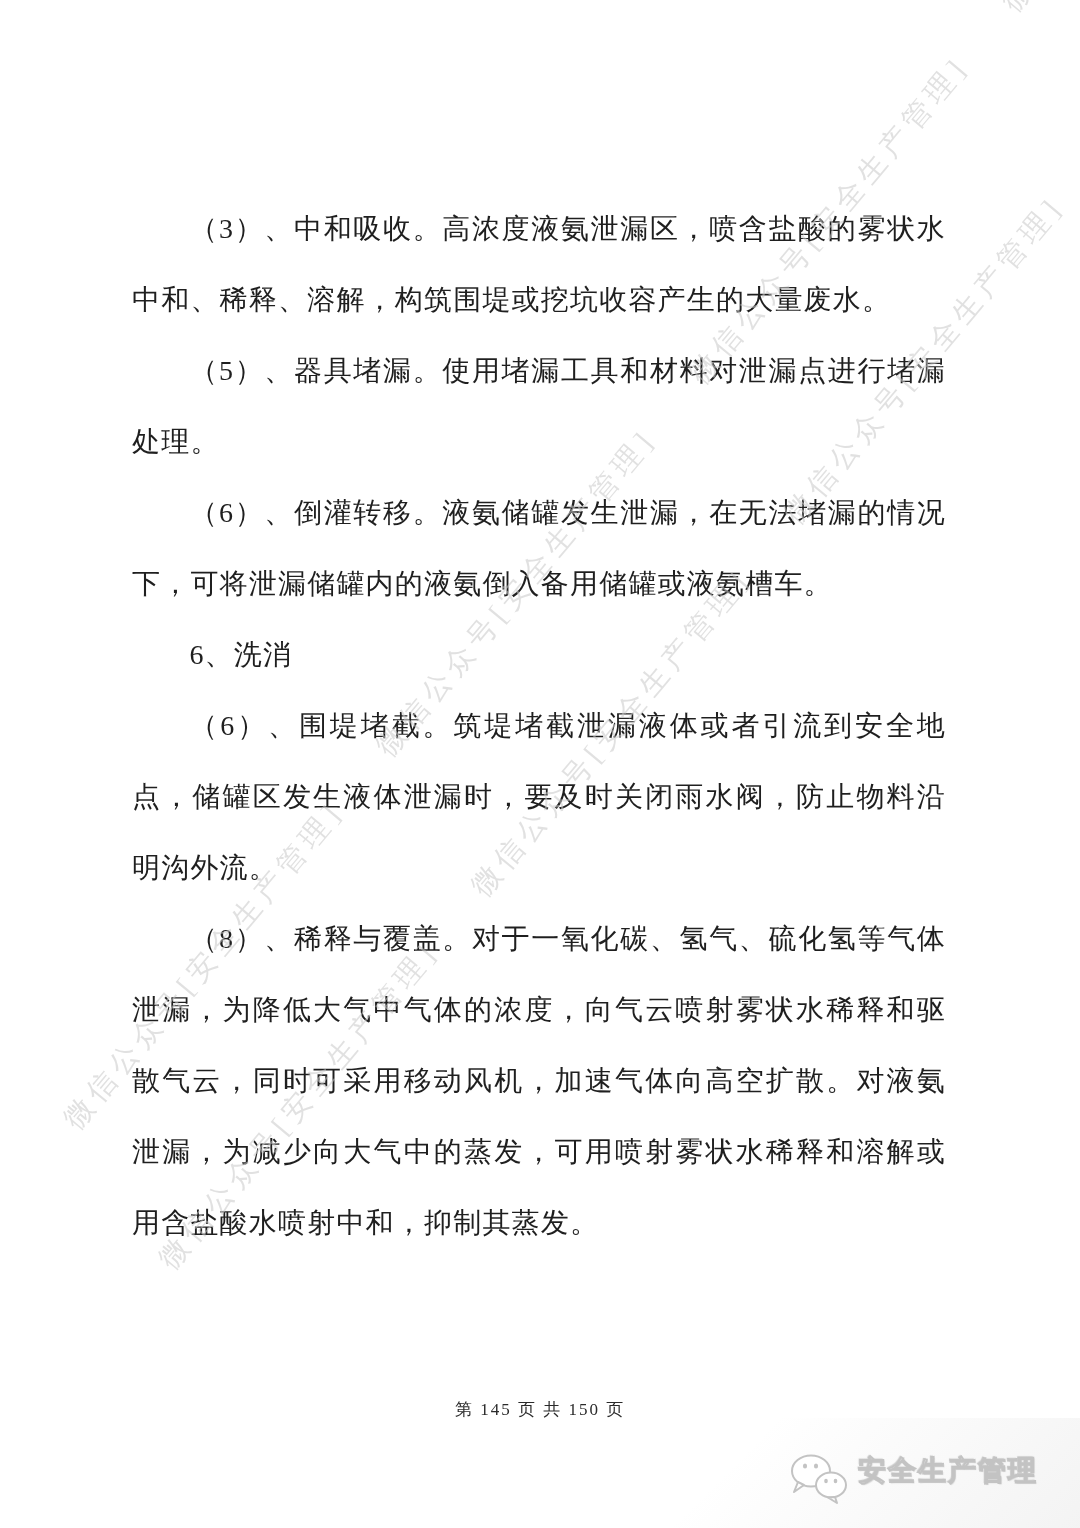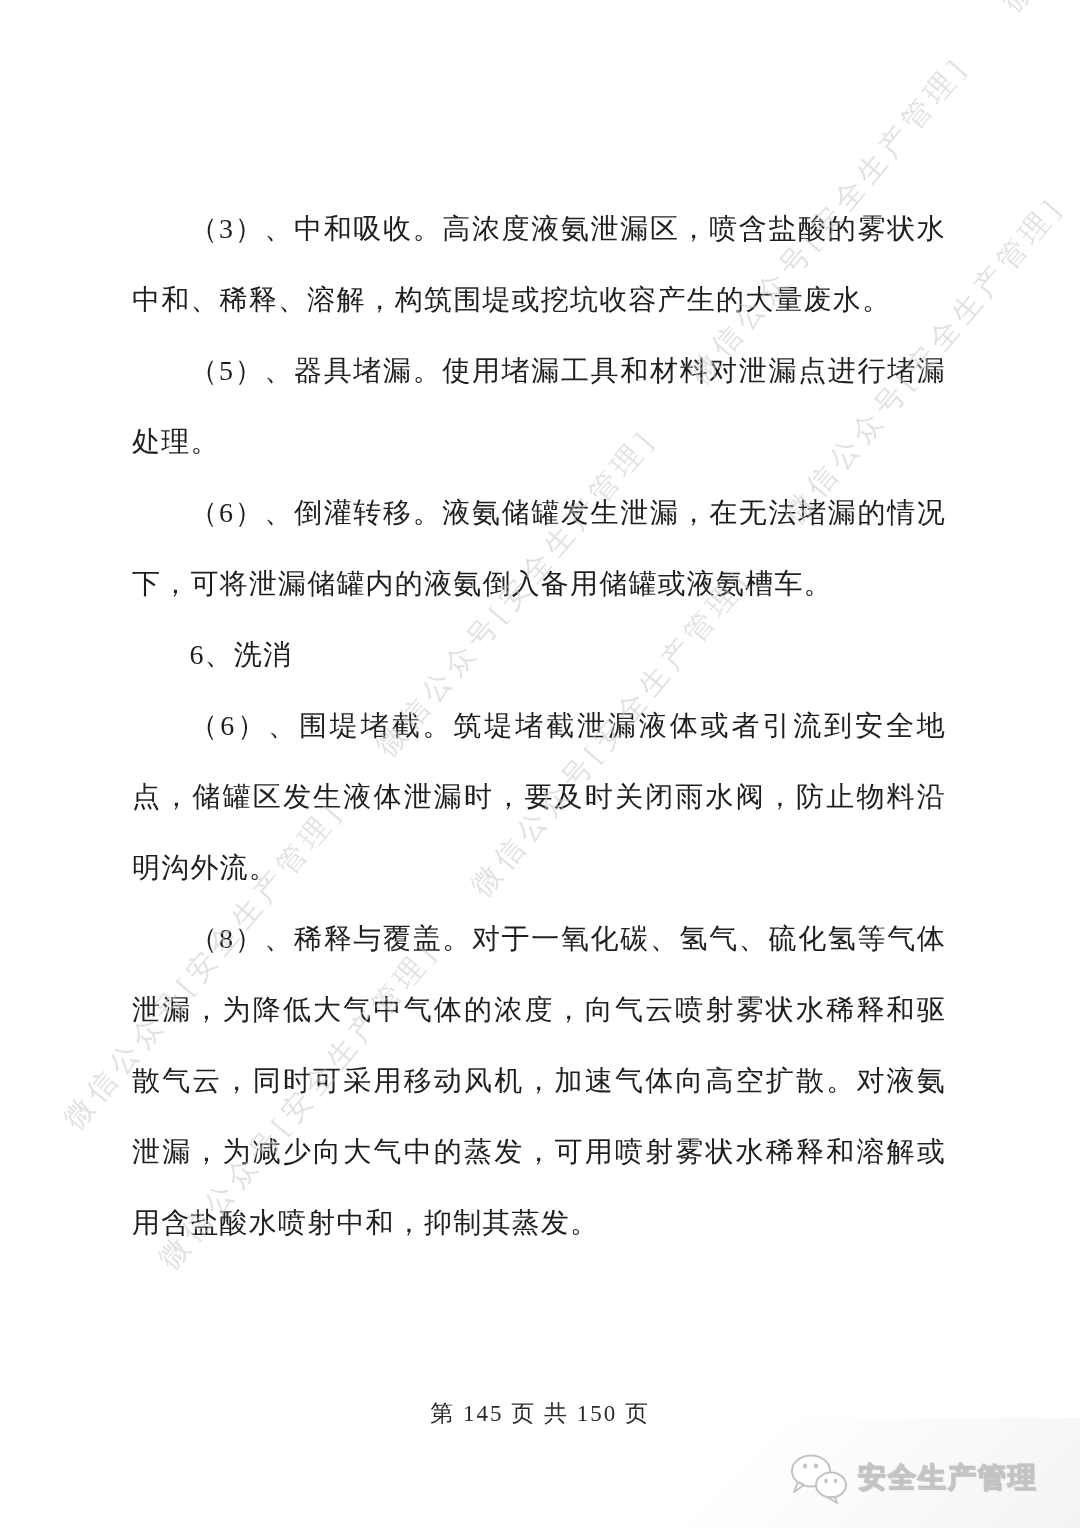--- a/index.html
+++ b/index.html
@@ -49,40 +49,40 @@
   }
   .stripe-1 { left: 150px; top: 1252px; }
   .stripe-2 { left: 55px;  top: 1112px; }
   
   .page-footer {
     position: absolute;
     left: 0;
     top: 1398px;
     width: 100%;
     text-align: center;
-    font-size: 23px;
+    font-size: 17px;
     letter-spacing: 2px;
     color: #2a2a2a;
   }
   
   .brand-shade {
     position: absolute;
     right: 0;
     bottom: 0;
     width: 480px;
     height: 110px;
     background: linear-gradient(135deg, rgba(255,255,255,0) 30%, rgba(190,190,190,0.18) 100%);
     pointer-events: none;
   }
   .brand-badge {
     position: absolute;
     right: 42px;
     bottom: 24px;
     display: flex;
-    align-items: center;
+    align-items: flex-start;
     gap: 8px;
     z-index: 2;
   }
   .brand-badge .wx-icon {
     width: 62px;
     height: 52px;
     display: block;
   }
   .brand-name {
     font-size: 28px;

